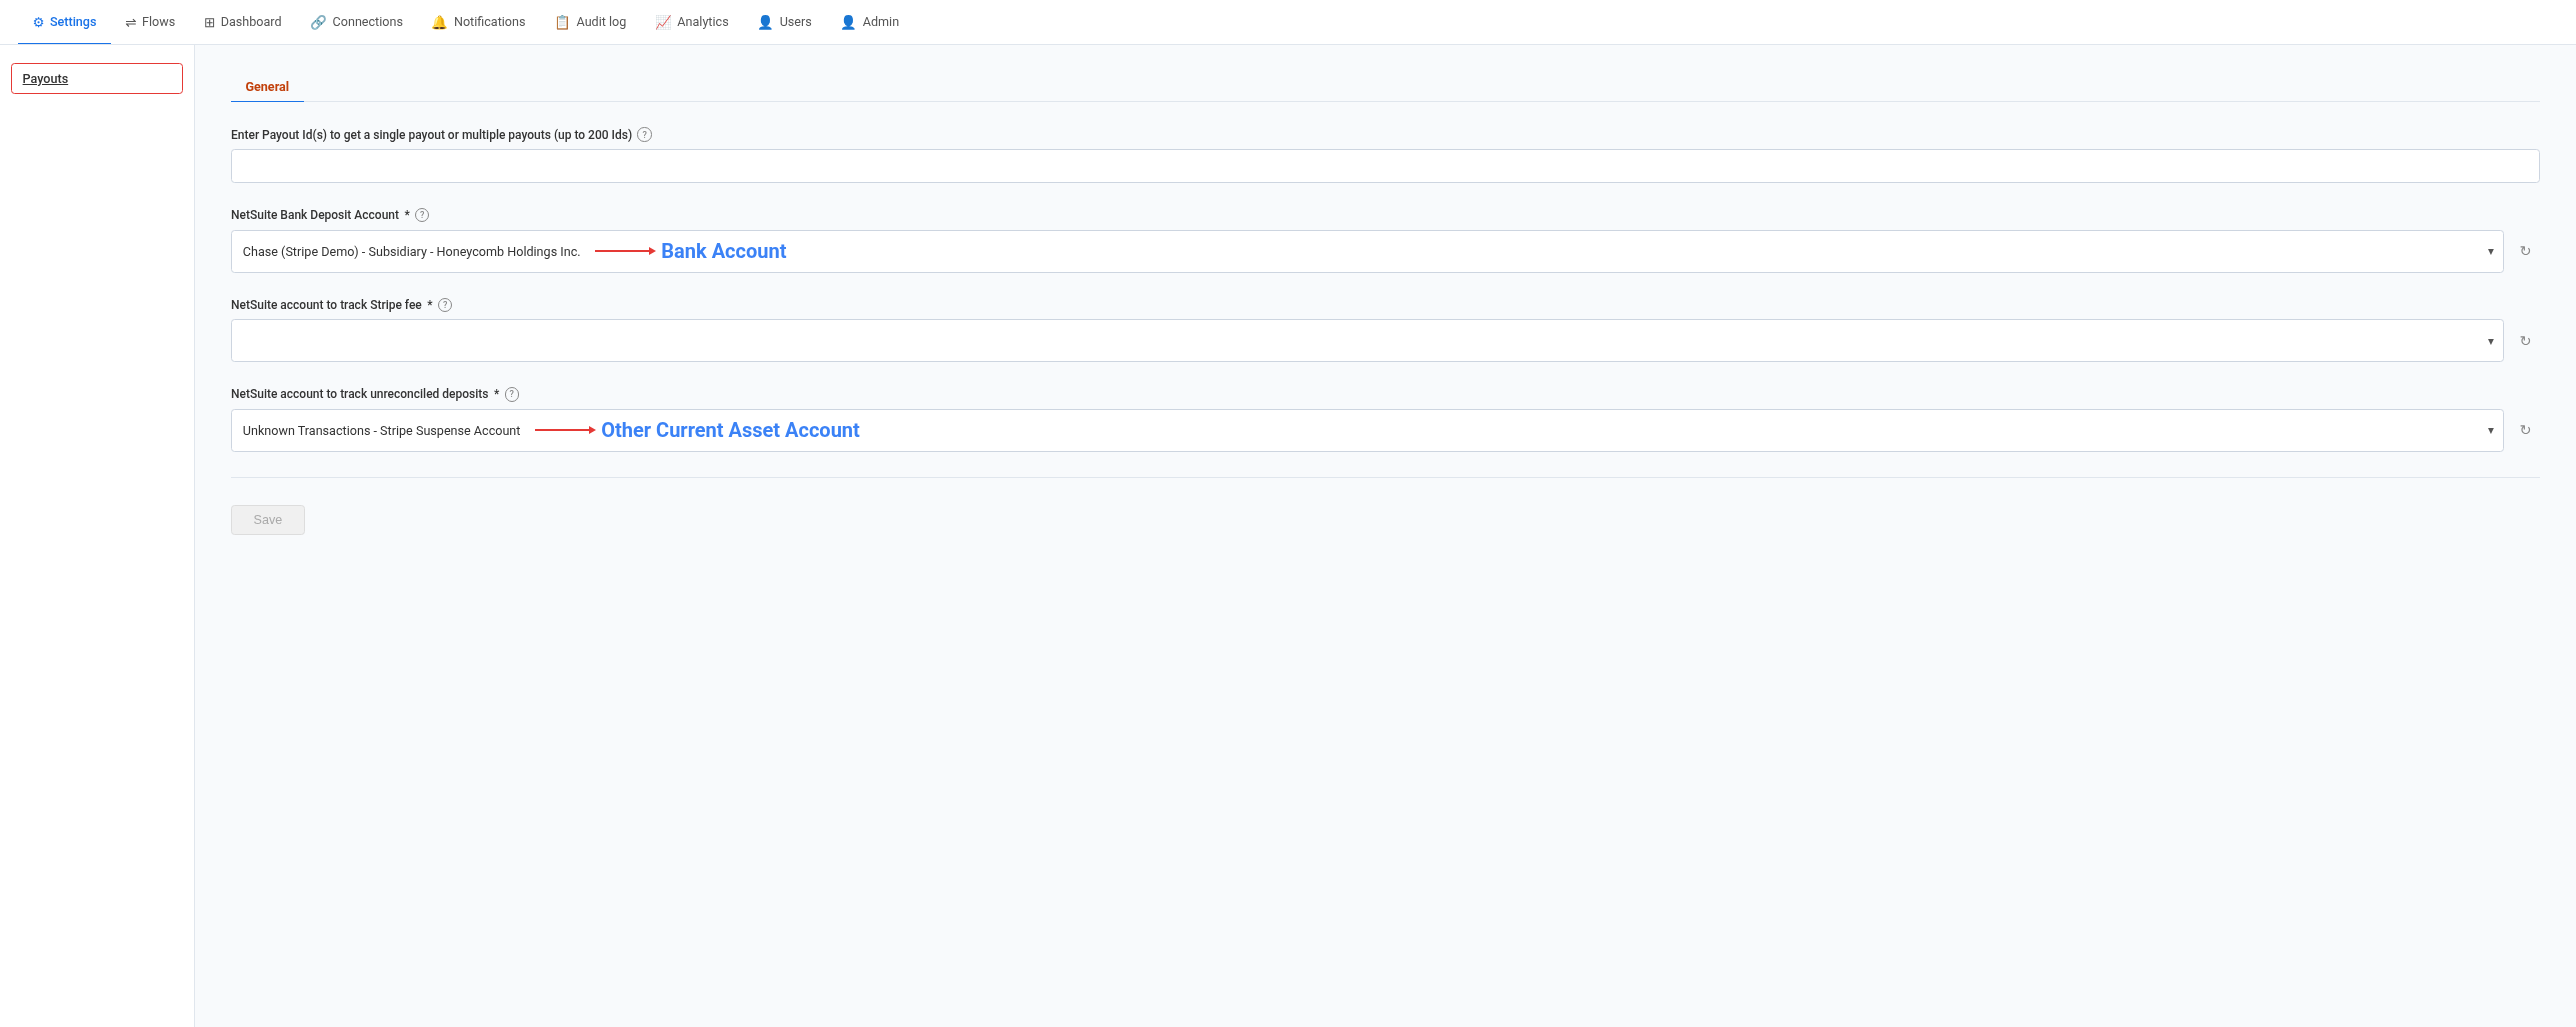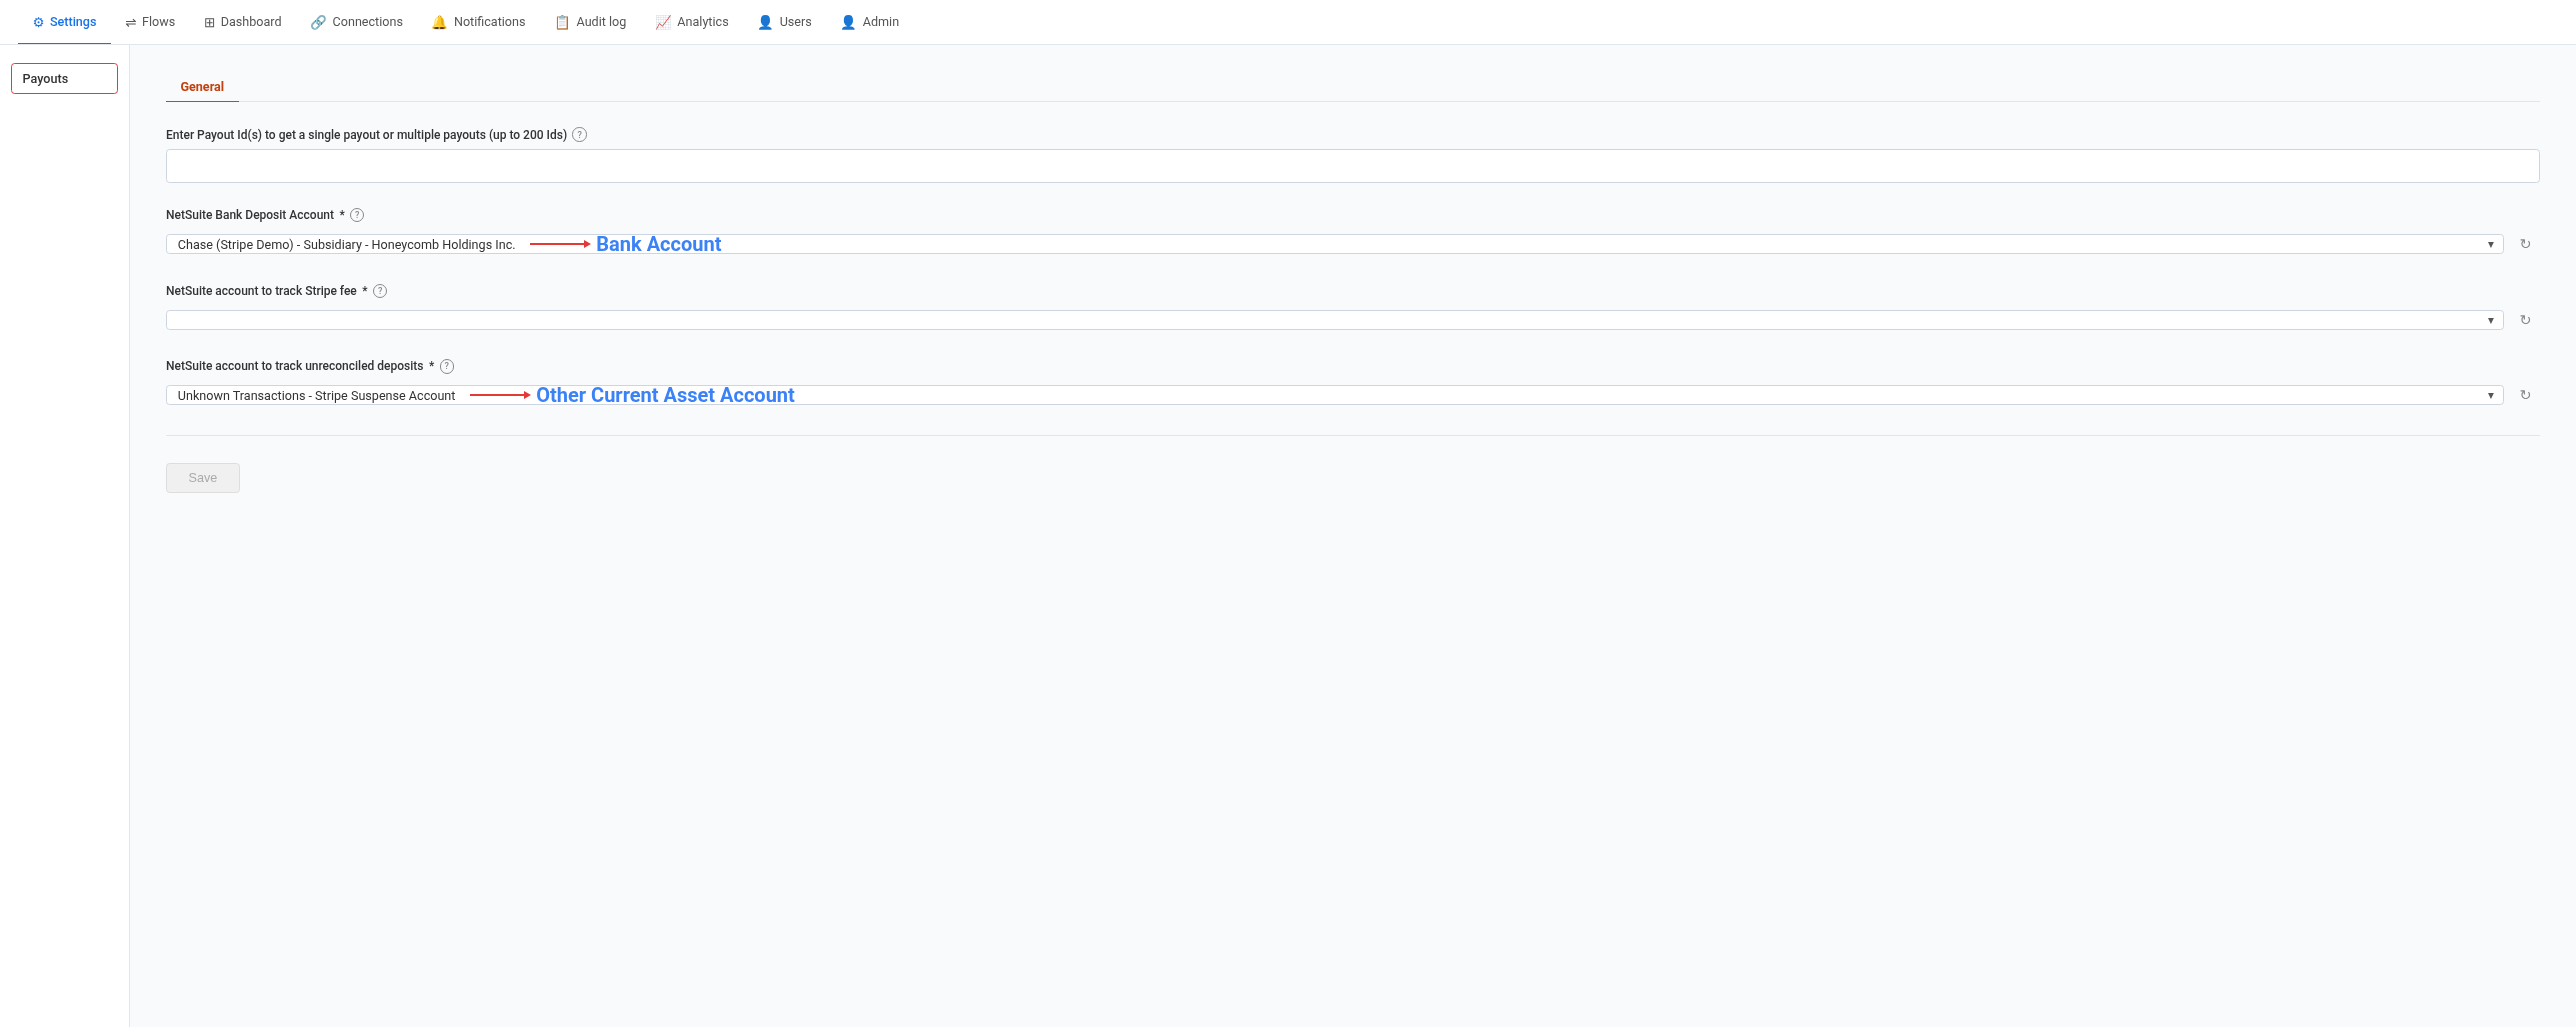--- a/index.html
+++ b/index.html
@@ -42,25 +42,26 @@
     }
 
     
     .main-layout {
       display: flex;
       min-height: calc(100vh - 45px);
     }
 
     
     .sidebar {
-      width: 130px;
+      width: 195px;
       background: #fff;
       border-right: 0.9px solid #e0e6ed;
       padding: 18px 10.8px;
       flex-shrink: 0;
+      text-decoration: underline;
     }
     .sidebar-item {
       display: flex;
       align-items: center;
       padding: 7.2px 10.8px;
       border-radius: 3.6px;
       cursor: pointer;
       font-size: 12.6px;
       color: #333;
       border: 1.8px solid transparent;
@@ -215,21 +216,21 @@
 
     .divider {
       border: none;
       border-top: 0.9px solid #e0e6ed;
       margin: 18px 0;
     }
 
     
     .select-display {
       width: 100%;
-      height: 20px;
+      height: 43px;
       border: 0.9px solid #cdd5e0;
       border-radius: 3.6px;
       padding: 0 32px 0 10.8px;
       font-size: 12.6px;
       color: #333;
       background: #fff;
       display: flex;
       align-items: center;
       position: relative;
       cursor: pointer;

